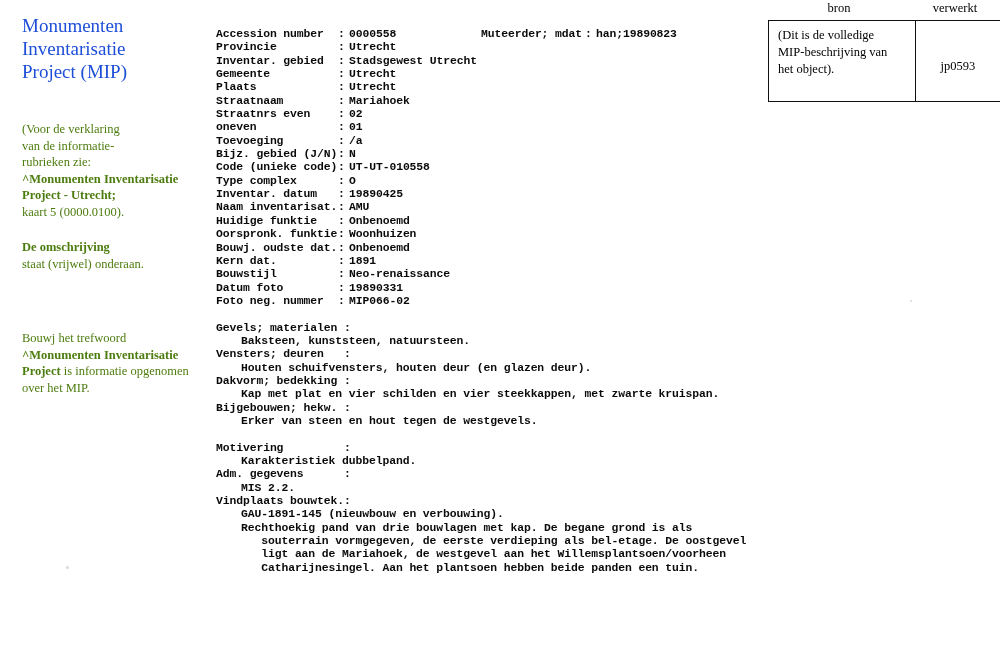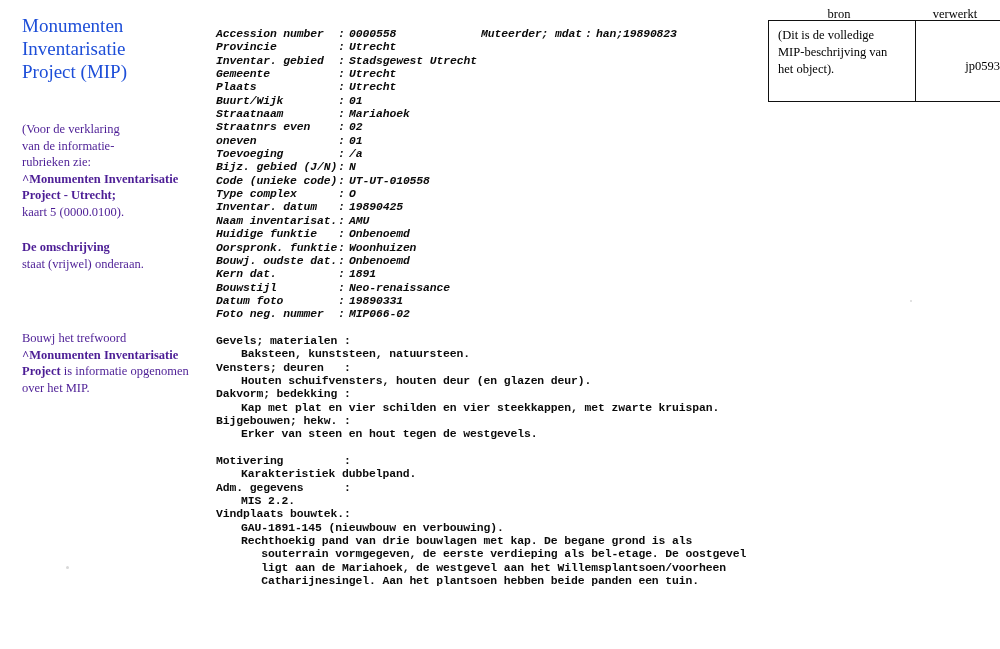--- a/index.html
+++ b/index.html
@@ -28,41 +28,41 @@
     font-family: "Liberation Serif", serif;
     font-size: 19px;
     line-height: 1.22;
     color: #1d4ed8;
     margin: 0 0 0 0;
   }
   .left-block {
     font-family: "Liberation Serif", serif;
     font-size: 12.5px;
     line-height: 1.32;
-    color: #4c1d95;
+    color: #4d7c0f;
   }
   .left-block.b1 { position: absolute; left: 0; top: 107px; width: 180px; }
   .left-block.b2 { position: absolute; left: 0; top: 225px; width: 180px; }
   .left-block.b3 { position: absolute; left: 0; top: 316px; width: 185px; }
   .bold { font-weight: bold; }
 
   
   .record {
     position: absolute;
     left: 216px;
     top: 28px;
     width: 700px;
     font-family: "Liberation Mono", monospace;
     font-size: 11.4px;
     line-height: 13.35px;
     letter-spacing: -0.1px;
     font-weight: bold;
     color: #0a0a0a;
   }
-  .rrow { white-space: pre; font-style: italic; }
+  .rrow { white-space: pre; }
   .rlabel {
     display: inline-block;
     width: 122px;
   }
   .rsep { display: inline-block; width: 11px; }
   .rval { display: inline-block; }
   .rval2 {
     display: inline-block;
     width: 132px;
   }
@@ -84,42 +84,42 @@
     width: 232px;
     font-family: "Liberation Serif", serif;
     font-size: 12.5px;
   }
   .tr-head {
     display: flex;
     height: 20px;
   }
   .tr-head .cell {
     text-align: center;
-    padding-top: 7px;
+    padding-top: 1px;
   }
   .tr-head .c1 { width: 142px; }
   .tr-head .c2 { width: 90px; }
   .tr-body {
     display: flex;
     border-top: 1.3px solid #111;
     border-bottom: 1.3px solid #111;
     height: 80px;
   }
   .tr-body .c1 {
     width: 154px;
     border-left: 1.3px solid #111;
     border-right: 1.3px solid #111;
     padding: 6px 24px 0 9px;
     box-sizing: border-box;
     line-height: 1.34;
   }
   .tr-body .c2 {
     width: 89px;
     padding: 38px 0 0 0;
-    text-align: right;
+    text-align: center;
     box-sizing: border-box;
   }
 
   
   .speck {
     position: absolute;
     background: #d8d8d8;
     border-radius: 50%;
   }
 </style>
@@ -163,21 +163,20 @@
     </div>
   </div>
 
   <div class="record">
     <div id="record-rows">
         <div class="rrow"><span class="rlabel">Accession number</span><span class="rsep">:</span><span class="rval2">0000558</span><span class="rlabel2">Muteerder; mdat</span><span class="rsep">:</span><span class="rval">han;19890823</span></div>
         <div class="rrow"><span class="rlabel">Provincie</span><span class="rsep">:</span><span class="rval">Utrecht</span></div>
         <div class="rrow"><span class="rlabel">Inventar. gebied</span><span class="rsep">:</span><span class="rval">Stadsgewest Utrecht</span></div>
         <div class="rrow"><span class="rlabel">Gemeente</span><span class="rsep">:</span><span class="rval">Utrecht</span></div>
         <div class="rrow"><span class="rlabel">Plaats</span><span class="rsep">:</span><span class="rval">Utrecht</span></div>
-        <div class="rrow"><span class="rlabel">Buurt/Wijk</span><span class="rsep">:</span><span class="rval">01</span></div>
         <div class="rrow"><span class="rlabel">Straatnaam</span><span class="rsep">:</span><span class="rval">Mariahoek</span></div>
         <div class="rrow"><span class="rlabel">Straatnrs even</span><span class="rsep">:</span><span class="rval">02</span></div>
         <div class="rrow"><span class="rlabel">oneven</span><span class="rsep">:</span><span class="rval">01</span></div>
         <div class="rrow"><span class="rlabel">Toevoeging</span><span class="rsep">:</span><span class="rval">/a</span></div>
         <div class="rrow"><span class="rlabel">Bijz. gebied (J/N)</span><span class="rsep">:</span><span class="rval">N</span></div>
         <div class="rrow"><span class="rlabel">Code (unieke code)</span><span class="rsep">:</span><span class="rval">UT-UT-010558</span></div>
         <div class="rrow"><span class="rlabel">Type complex</span><span class="rsep">:</span><span class="rval">O</span></div>
         <div class="rrow"><span class="rlabel">Inventar. datum</span><span class="rsep">:</span><span class="rval">19890425</span></div>
         <div class="rrow"><span class="rlabel">Naam inventarisat.</span><span class="rsep">:</span><span class="rval">AMU</span></div>
         <div class="rrow"><span class="rlabel">Huidige funktie</span><span class="rsep">:</span><span class="rval">Onbenoemd</span></div>

